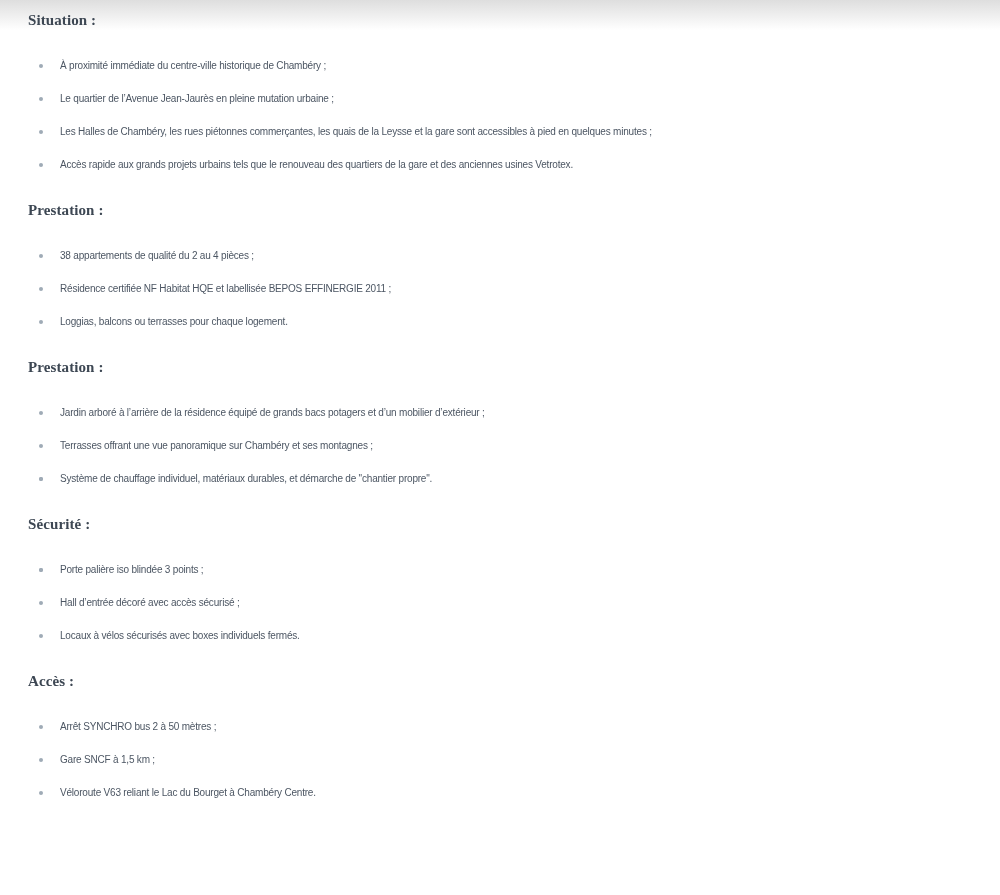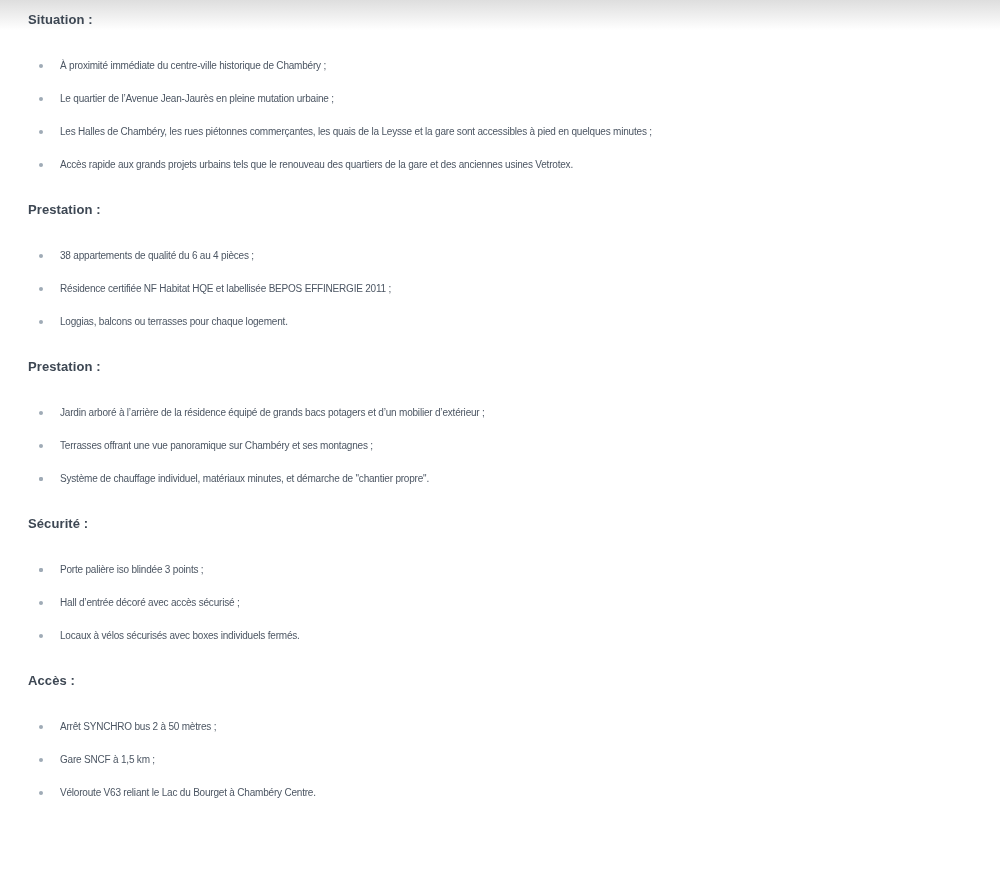--- a/index.html
+++ b/index.html
@@ -21,25 +21,26 @@
     pointer-events: none;
   }
   .content {
     position: relative;
     padding-top: 10px;
   }
   section.block { margin: 26px 0 0 0; }
   section.block:first-child { margin-top: 0; }
   h3.section-heading {
     margin: 0 0 0 28px;
-    font-size: 13px;
+    font-size: 15px;
     line-height: 20px;
     font-weight: 700;
     color: var(--c-heading, #3d4753);
     letter-spacing: 0.1px;
+    font-family: Liberation Serif, serif;
   }
   ul.bullet-list {
     list-style: none;
     margin: 27px 0 0 0;
     padding: 0;
   }
   li.bullet-item {
     position: relative;
     margin: 15px 0 0 0;
     padding-left: 60px;
@@ -72,33 +73,33 @@
       <li class="bullet-item"><span class="dot"></span><span>À proximité immédiate du centre-ville historique de Chambéry ;</span></li>
       <li class="bullet-item"><span class="dot"></span><span>Le quartier de l’Avenue Jean-Jaurès en pleine mutation urbaine ;</span></li>
       <li class="bullet-item"><span class="dot"></span><span>Les Halles de Chambéry, les rues piétonnes commerçantes, les quais de la Leysse et la gare sont accessibles à pied en quelques minutes ;</span></li>
       <li class="bullet-item"><span class="dot"></span><span>Accès rapide aux grands projets urbains tels que le renouveau des quartiers de la gare et des anciennes usines Vetrotex.</span></li>
     </ul>
   </section>
 
   <section class="block">
     <h3 class="section-heading">Prestation :</h3>
     <ul class="bullet-list">
-      <li class="bullet-item"><span class="dot"></span><span>38 appartements de qualité du 6 au 4 pièces ;</span></li>
+      <li class="bullet-item"><span class="dot"></span><span>38 appartements de qualité du 2 au 4 pièces ;</span></li>
       <li class="bullet-item"><span class="dot"></span><span>Résidence certifiée NF Habitat HQE et labellisée BEPOS EFFINERGIE 2011 ;</span></li>
       <li class="bullet-item"><span class="dot"></span><span>Loggias, balcons ou terrasses pour chaque logement.</span></li>
     </ul>
   </section>
 
   <section class="block">
     <h3 class="section-heading">Prestation :</h3>
     <ul class="bullet-list">
       <li class="bullet-item"><span class="dot"></span><span>Jardin arboré à l’arrière de la résidence équipé de grands bacs potagers et d’un mobilier d’extérieur ;</span></li>
       <li class="bullet-item"><span class="dot"></span><span>Terrasses offrant une vue panoramique sur Chambéry et ses montagnes ;</span></li>
       <li class="bullet-item"><span class="dot"></span></li>
-      <li class="bullet-item"><span class="dot"></span><span>Système de chauffage individuel, matériaux minutes, et démarche de "chantier propre".</span></li>
+      <li class="bullet-item"><span class="dot"></span><span>Système de chauffage individuel, matériaux durables, et démarche de "chantier propre".</span></li>
     </ul>
   </section>
 
   <section class="block">
     <h3 class="section-heading">Sécurité :</h3>
     <ul class="bullet-list">
       <li class="bullet-item"><span class="dot"></span></li>
       <li class="bullet-item"><span class="dot"></span><span>Porte palière iso blindée 3 points ;</span></li>
       <li class="bullet-item"><span class="dot"></span><span>Hall d’entrée décoré avec accès sécurisé ;</span></li>
       <li class="bullet-item"><span class="dot"></span><span>Locaux à vélos sécurisés avec boxes individuels fermés.</span></li>

